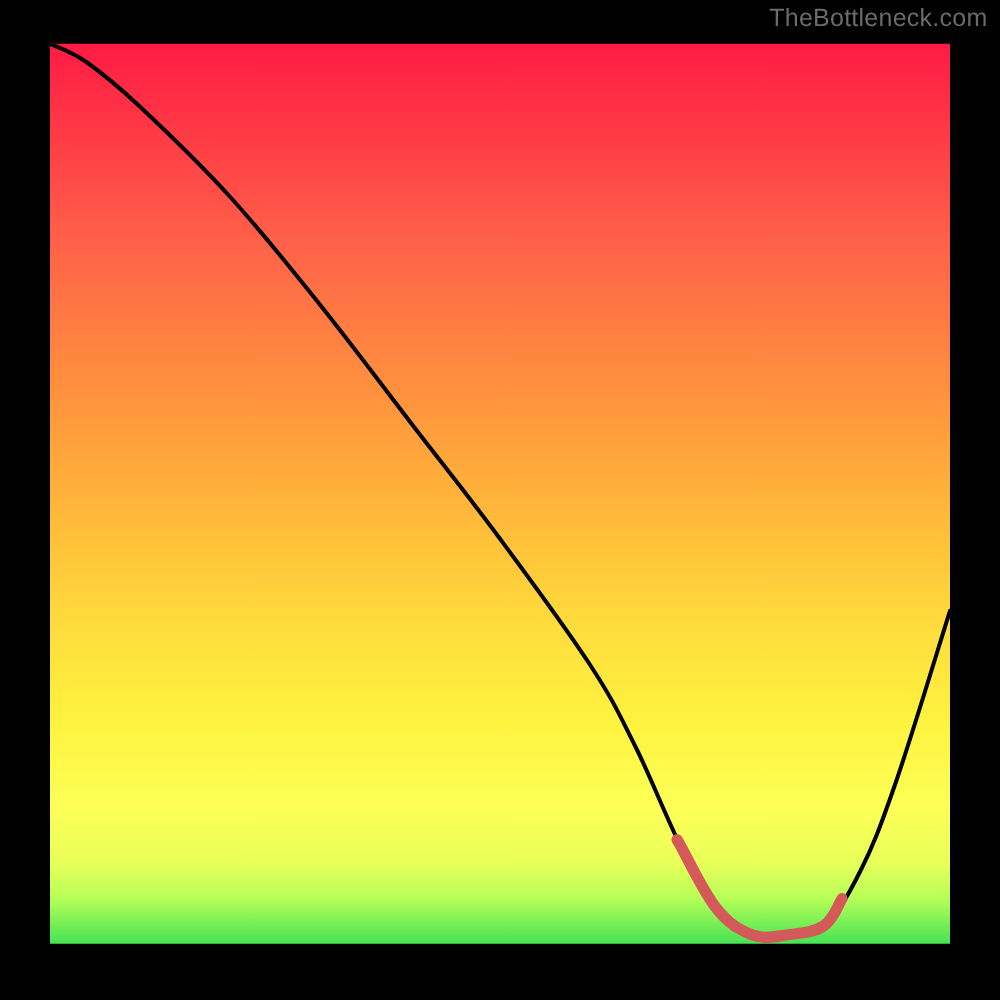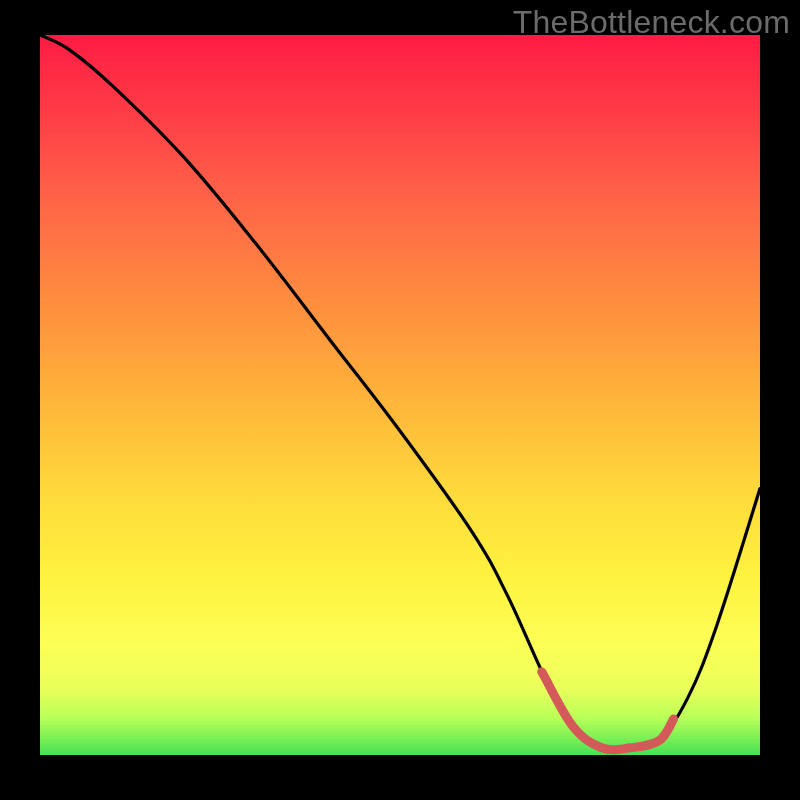--- a/index.html
+++ b/index.html
@@ -15,21 +15,21 @@
     position: relative;
     width: 800px;
     height: 800px;
     background: #000;
   }
   .watermark {
     position: absolute;
     top: 4px;
     right: 10px;
     color: #6b6b6b;
-    font-size: 32px;
+    font-size: 20px;
     font-weight: 500;
     letter-spacing: 0.2px;
     z-index: 20;
     font-family: Arial, Helvetica, sans-serif;
   }
   .plot-area {
     position: absolute;
     left: 40px;
     top: 35px;
     width: 720px;

